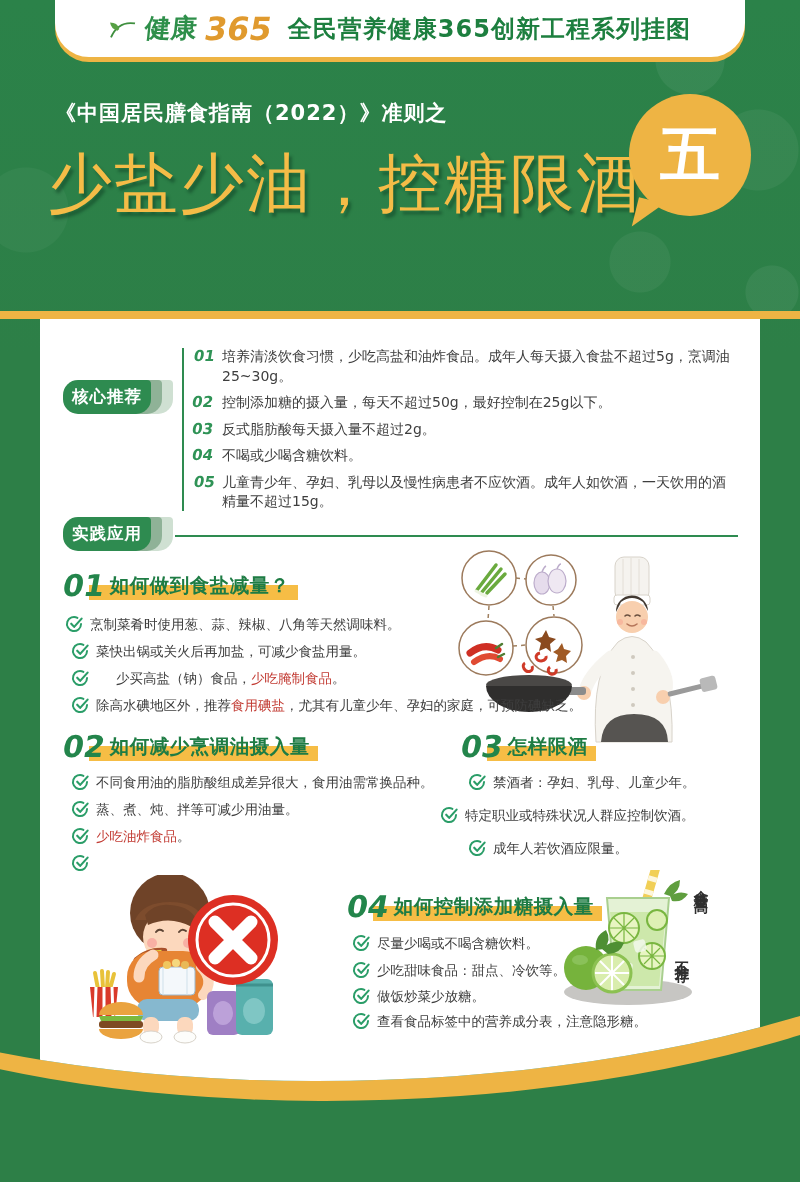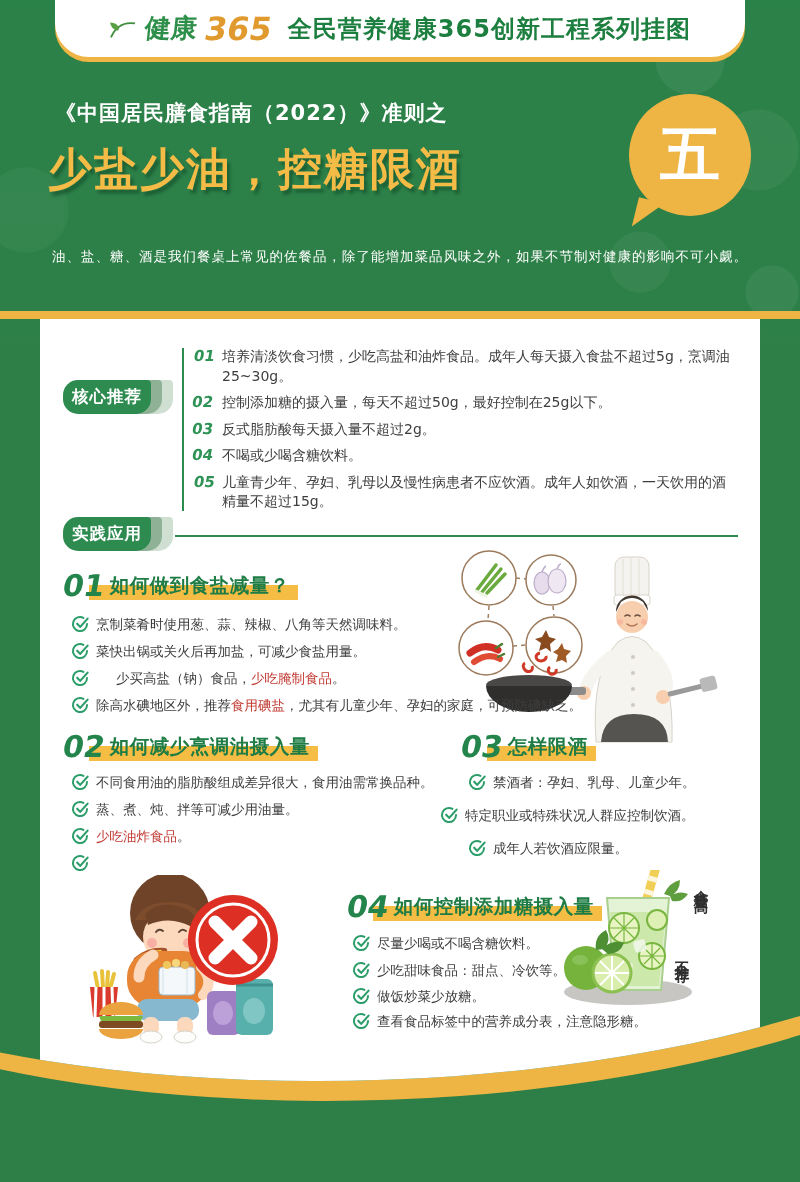--- a/index.html
+++ b/index.html
@@ -15,21 +15,21 @@
       radial-gradient(circle at 640px 262px, rgba(255,255,255,.05) 0 30px, transparent 31px),
       radial-gradient(circle at 772px 292px, rgba(255,255,255,.06) 0 26px, transparent 27px),
       radial-gradient(circle at 26px 210px, rgba(255,255,255,.04) 0 42px, transparent 43px);}
   .topbox{left:55px;top:0;width:690px;height:57px;background:#fff;
     border-radius:0 0 34px 34px;box-shadow:0 5px 0 #eeb444;z-index:3;
     display:flex;align-items:center;justify-content:center;gap:8px;}
   .logo-brand{font-size:26px;font-weight:900;color:#2e8f4a;transform:skewX(-6deg);}
   .logo-num{font-size:32px;font-weight:900;color:#e09a2e;transform:skewX(-10deg);margin-right:8px;}
   .series{font-size:24px;font-weight:900;color:#1d7f3f;letter-spacing:1px;}
   .t1{left:55px;top:99px;color:#ffffff;font-size:21px;font-weight:800;letter-spacing:1px;z-index:3;}
-  .t2{left:48px;top:140px;color:#f4bc47;font-size:44px;font-weight:700;letter-spacing:2px;
+  .t2{left:48px;top:140px;color:#f4bc47;font-size:64px;font-weight:400;letter-spacing:2px;
     text-shadow:3px 4px 3px rgba(10,55,30,.45);z-index:3;}
   .bubble{left:629px;top:94px;width:122px;height:122px;border-radius:50%;background:#eeb444;z-index:3;
     display:flex;align-items:center;justify-content:center;}
   .bubble-num{font-size:60px;font-weight:900;color:#ffffff;}
   .bubble-tail{position:absolute;left:6px;bottom:-14px;width:0;height:0;
     border-top:30px solid #eeb444;border-right:26px solid transparent;transform:rotate(14deg);}
   .intro{left:0;top:248px;width:800px;text-align:center;color:#ffffff;font-size:13.5px;letter-spacing:1px;z-index:3;}
   .stripe{left:0;top:311px;width:800px;height:8px;background:#eeb444;z-index:2;}
   
   .card{left:40px;top:319px;width:720px;height:689px;background:#ffffff;z-index:2;}
@@ -82,21 +82,20 @@
     <span class="logo-num">365</span>
     <span class="series">全民营养健康365创新工程系列挂图</span>
   </div>
 
   <div class="abs t1">《中国居民膳食指南（2022）》准则之</div>
   <div class="abs t2">少盐少油，控糖限酒</div>
   <div class="abs bubble">
     <span class="bubble-num">五</span>
     <div class="bubble-tail"></div>
   </div>
-  <div class="abs intro">油、盐、糖、酒是我们餐桌上常见的佐餐品，除了能增加菜品风味之外，如果不节制对健康的影响不可小觑。</div>
 
   <div class="abs stripe"></div>
 
   <div class="abs ywrap">
     <div class="ellipse yel"></div>
     <div class="ellipse cover"></div>
   </div>
   <div class="abs card"></div>
   <div class="abs wwrap">
     <div class="ellipse wht"></div>
@@ -127,21 +126,21 @@
     </div>
   </div>
 
   <div class="abs badge" style="top:517px;">实践应用</div>
   <div class="abs hline"></div>
 
   <div class="sec-head" style="left:63px;top:572px;">
     <span class="sec-num">01</span>
     <span class="sec-title">如何做到食盐减量？</span>
   </div>
-  <div class="chk" style="left:71px;top:615px;">
+  <div class="chk" style="left:65px;top:615px;">
     <svg viewBox="0 0 22 22">
         <path d="M19.6 11a8.6 8.6 0 1 1-4.4-7.5" fill="none" stroke="#2a9d68" stroke-width="2.4" stroke-linecap="round"></path>
         <path d="M7.6 10.6l3.6 3.9L20.3 4.4" fill="none" stroke="#2a9d68" stroke-width="2.6" stroke-linecap="round" stroke-linejoin="round"></path>
       </svg>
     <span><span>烹制菜肴时使用葱、蒜、辣椒、八角等天然调味料。</span></span>
   </div>
   <div class="chk" style="left:71px;top:642px;">
     <svg viewBox="0 0 22 22">
         <path d="M19.6 11a8.6 8.6 0 1 1-4.4-7.5" fill="none" stroke="#2a9d68" stroke-width="2.4" stroke-linecap="round"></path>
         <path d="M7.6 10.6l3.6 3.9L20.3 4.4" fill="none" stroke="#2a9d68" stroke-width="2.6" stroke-linecap="round" stroke-linejoin="round"></path>

